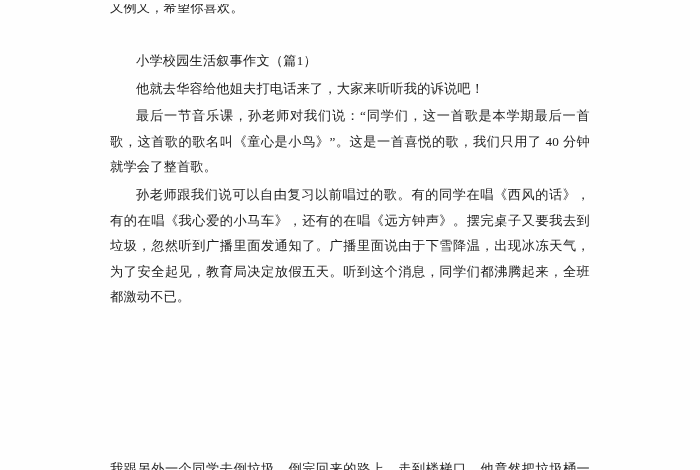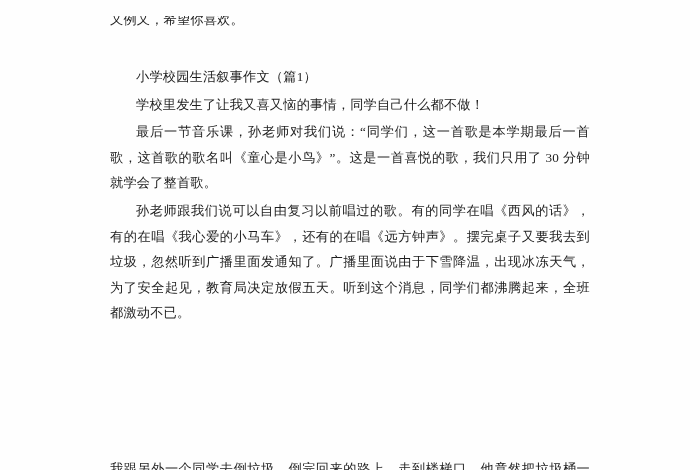--- a/index.html
+++ b/index.html
@@ -16,42 +16,42 @@
   }
   .page {
     position: relative;
     width: 700px;
     height: 470px;
     background: #fefefe;
     box-sizing: border-box;
     padding: 0 110px;
   }
   .doc-body {
-    padding-top: 16px;
+    padding-top: 0;
   }
   p.para {
     margin: 0 0 2px 0;
     font-size: 13.2px;
     line-height: 25.6px;
     text-align: justify;
     text-justify: inter-ideograph;
     letter-spacing: 0.2px;
     color: #1d1d1d;
   }
   p.indent {
     text-indent: 26px;
   }
   p.heading {
     text-indent: 26px;
     margin-top: 26px;
     margin-bottom: 2px;
   }
   .cut-top {
     position: absolute;
-    top: 16px;
+    top: 4px;
     left: 110px;
     right: 110px;
     height: 16px;
     overflow: hidden;
   }
   .cut-top p {
     margin: 0;
     position: relative;
     top: -9px;
     font-size: 13.2px;
@@ -83,22 +83,22 @@
 
   <div class="cut-top">
     <p class="para">又例又，希望你喜欢。</p>
   </div>
 
   <div class="doc-body">
     <div class="spacer-top"></div>
 
     <p class="para heading">小学校园生活叙事作文（篇1）</p>
 
-    <p class="para indent">学校里发生了让我又喜又恼的事情，同学自己什么都不做！</p>
-    <p class="para indent">最后一节音乐课，孙老师对我们说：“同学们，这一首歌是本学期最后一首歌，这首歌的歌名叫《童心是小鸟》”。这是一首喜悦的歌，我们只用了 30 分钟就学会了整首歌。</p>
+    <p class="para indent">他就去华容给他姐夫打电话来了，大家来听听我的诉说吧！</p>
+    <p class="para indent">最后一节音乐课，孙老师对我们说：“同学们，这一首歌是本学期最后一首歌，这首歌的歌名叫《童心是小鸟》”。这是一首喜悦的歌，我们只用了 40 分钟就学会了整首歌。</p>
     <p class="para indent">孙老师跟我们说可以自由复习以前唱过的歌。有的同学在唱《西风的话》，有的在唱《我心爱的小马车》，还有的在唱《远方钟声》。摆完桌子又要我去到垃圾，忽然听到广播里面发通知了。广播里面说由于下雪降温，出现冰冻天气，为了安全起见，教育局决定放假五天。听到这个消息，同学们都沸腾起来，全班都激动不已。</p>
   </div>
 
   <div class="cut-bottom">
     <p class="para">我跟另外一个同学去倒垃圾。倒完回来的路上，走到楼梯口，他竟然把垃圾桶一丢，要我一个人送上去。他就去华容给他姐夫打电话来了，说让他姐夫</p>
   </div>
 
 </div>
 
 </body></html>

